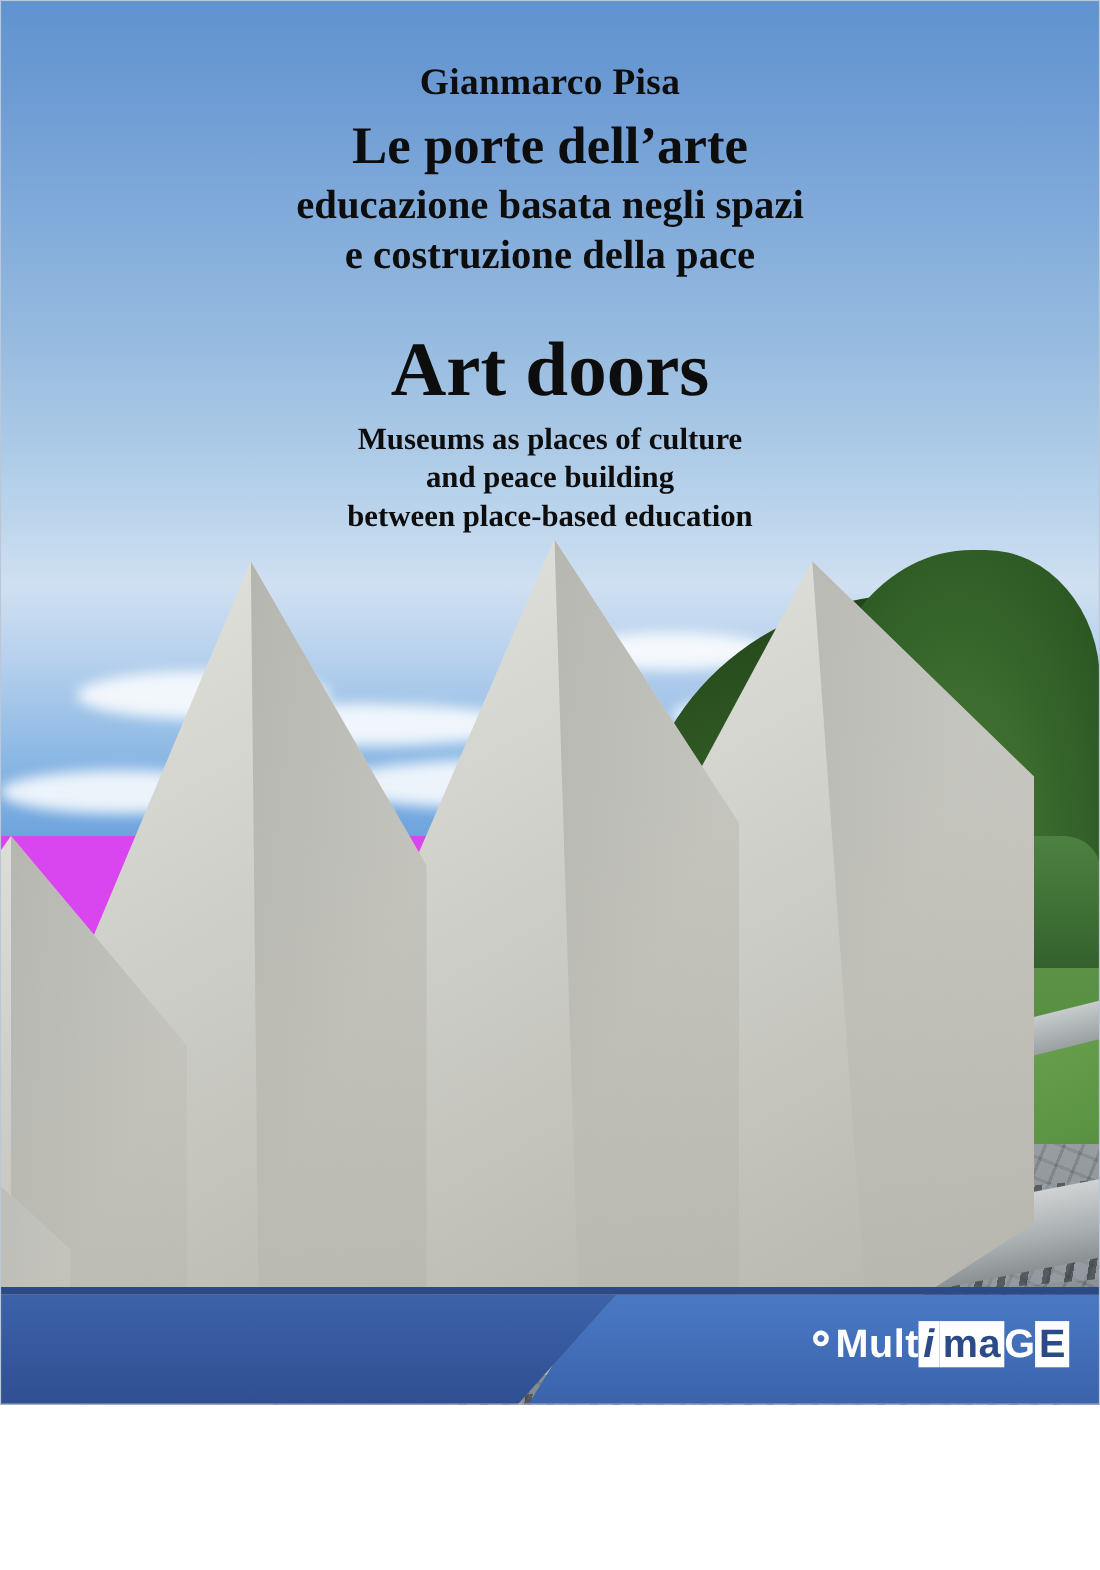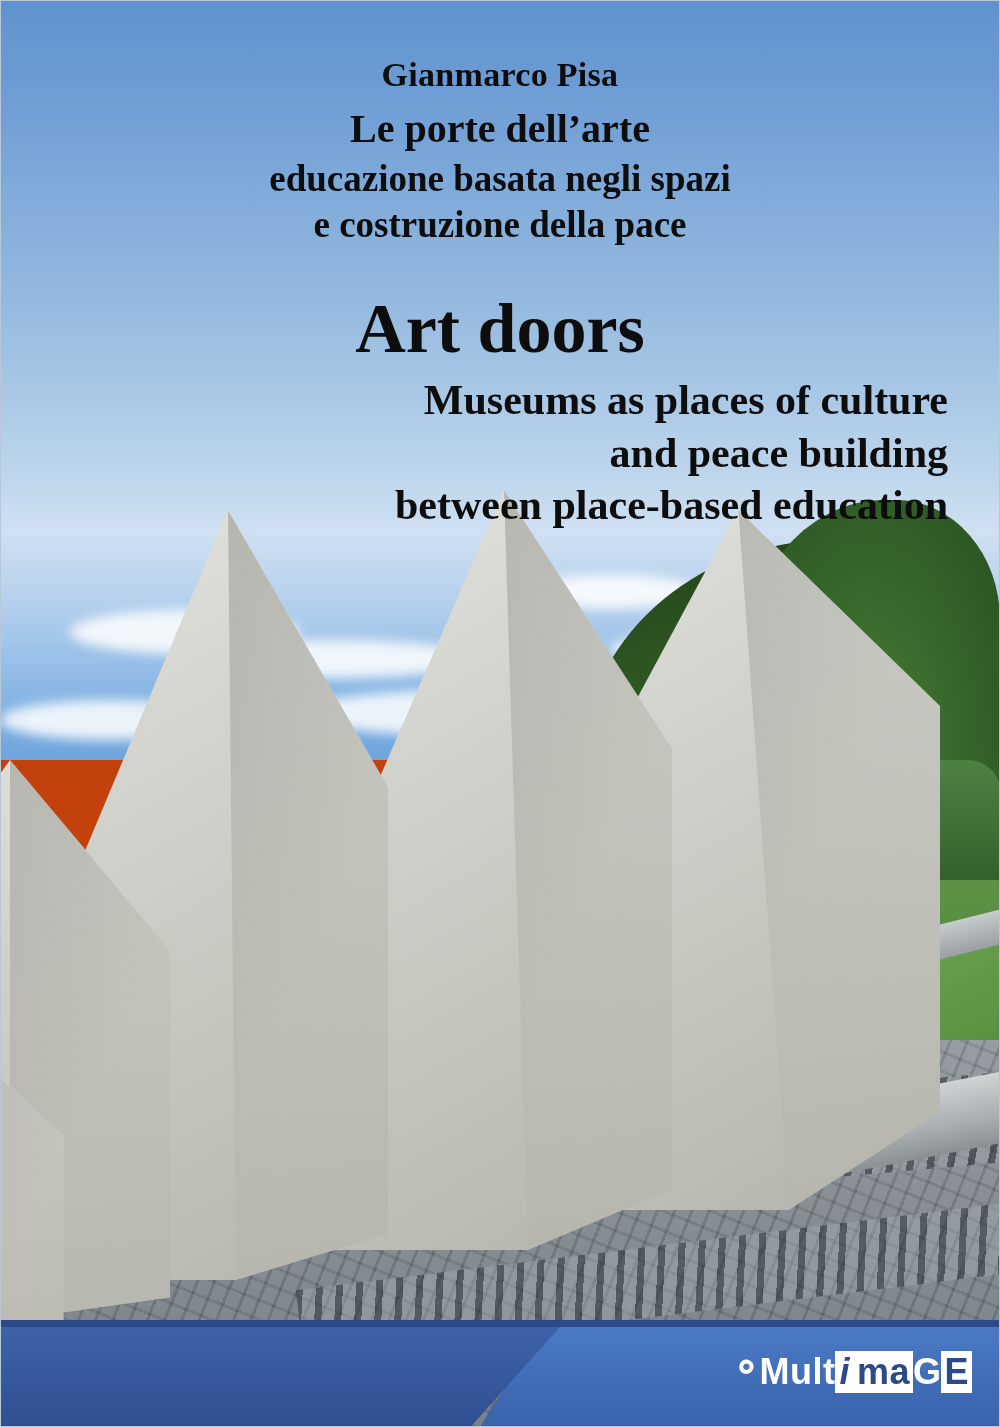--- a/index.html
+++ b/index.html
@@ -3,24 +3,24 @@
 <meta charset="utf-8">
 <style>
   html, body {
     margin: 0;
     padding: 0;
     background: #ffffff;
   }
   #cover {
     position: relative;
     width: 1000px;
-    height: 1427px;
+    height: 1277px;
     overflow: hidden;
     font-family: "Liberation Serif", serif;
-    background: #c2410c;
+    background: #d946ef;
   }
 
   
   .sky {
     position: absolute;
     left: 0; top: 0; width: 1000px; height: 760px;
     background: linear-gradient(180deg,
         #5f93cf 0%,
         #6e9cd4 12%,
         #81abda 26%,
@@ -157,45 +157,44 @@
     z-index: 40;
   }
   .author {
     font-size: 34px;
     font-weight: 700;
     letter-spacing: 0.3px;
     margin: 0 0 14px 0;
     font-family: "Liberation Serif", serif;
   }
   .title-it {
-    font-size: 40px;
+    font-size: 48px;
     font-weight: 700;
     line-height: 1.04;
     margin: 0 0 6px 0;
   }
   .sub-it {
     font-size: 37px;
     font-weight: 700;
     line-height: 1.25;
     margin: 0;
     padding: 0 95px;
   }
   .title-en {
     font-size: 70px;
     font-weight: 700;
     line-height: 1.05;
     margin: 44px 0 8px 0;
   }
   .sub-en {
-    font-size: 42px;
+    font-size: 28px;
     font-weight: 700;
     line-height: 1.26;
     margin: 0;
-    padding: 0 52px;
-    text-align: right;
+    padding: 0 91px;
   }
 
   
   .footer-bar {
     position: absolute;
     left: 0;
     bottom: 0;
     width: 1000px;
     height: 100px;
     z-index: 50;

